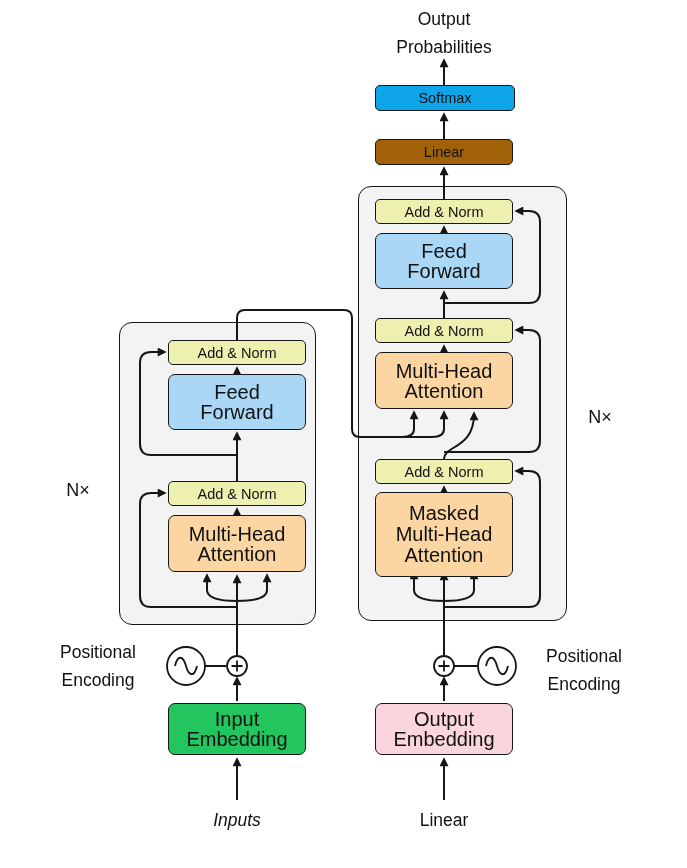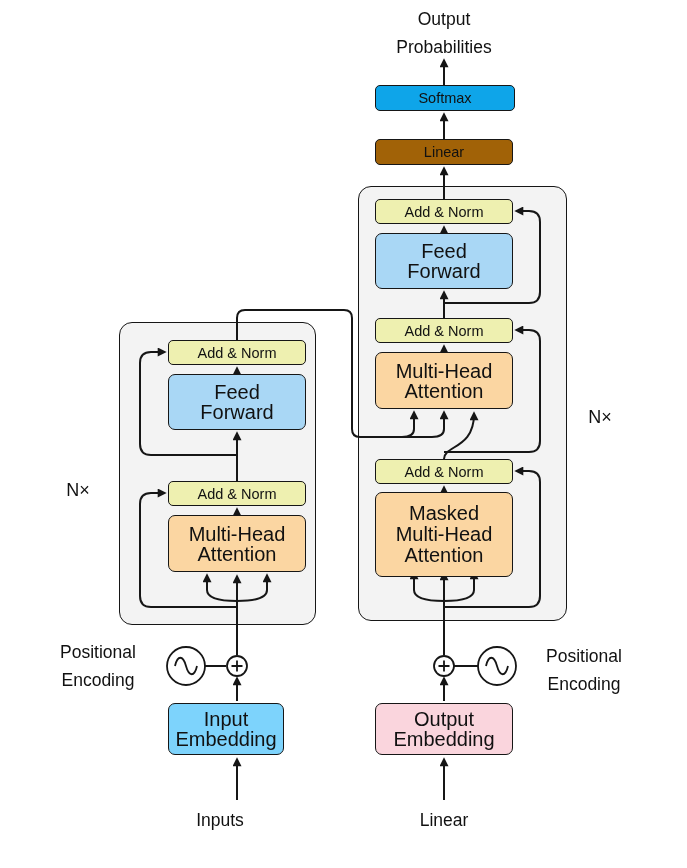--- a/index.html
+++ b/index.html
@@ -121,21 +121,21 @@
   <div class="box sm" style="left: 168px; top: 340px; width: 138px; height: 25px; background-color: rgb(238, 240, 176);">Add &amp; Norm</div>
   <div class="box" style="left: 168px; top: 374px; width: 138px; height: 56px; background-color: rgb(169, 215, 245);">
     <div>Feed</div>
     <div>Forward</div>
   </div>
   <div class="box sm" style="left: 168px; top: 481px; width: 138px; height: 25px; background-color: rgb(238, 240, 176);">Add &amp; Norm</div>
   <div class="box" style="left: 168px; top: 515px; width: 138px; height: 57px; background-color: rgb(251, 214, 162);">
     <div>Multi-Head</div>
     <div>Attention</div>
   </div>
-  <div class="box" style="left: 168px; top: 703px; width: 116px; height: 52px; background-color: #7dd3fc;">
+  <div class="box" style="left: 168px; top: 703px; width: 138px; height: 52px; background-color: #22c55e;">
     <div>Input</div>
     <div>Embedding</div>
   </div>
 
   <div class="lbl" style="left:344px; top:5px; width:200px;">
     <div>Output</div>
     <div>Probabilities</div>
   </div>
 
   <div class="lbl nx" style="left:56px; top:476px; width:44px;">N×</div>
@@ -143,18 +143,18 @@
 
   <div class="lbl" style="left:32px; top:638px; width:132px;">
     <div>Positional</div>
     <div>Encoding</div>
   </div>
   <div class="lbl" style="left:518px; top:642px; width:132px;">
     <div>Positional</div>
     <div>Encoding</div>
   </div>
 
-  <div class="lbl" style="left:170px; top:806px; width:100px;">Inputs</div>
+  <div class="lbl" style="left:187px; top:806px; width:100px;font-style:italic;">Inputs</div>
   <div class="lbl" style="left:354px; top:806px; width:180px;">
     <div>Linear</div>
   </div>
 
 </div>
 
 </body></html>

